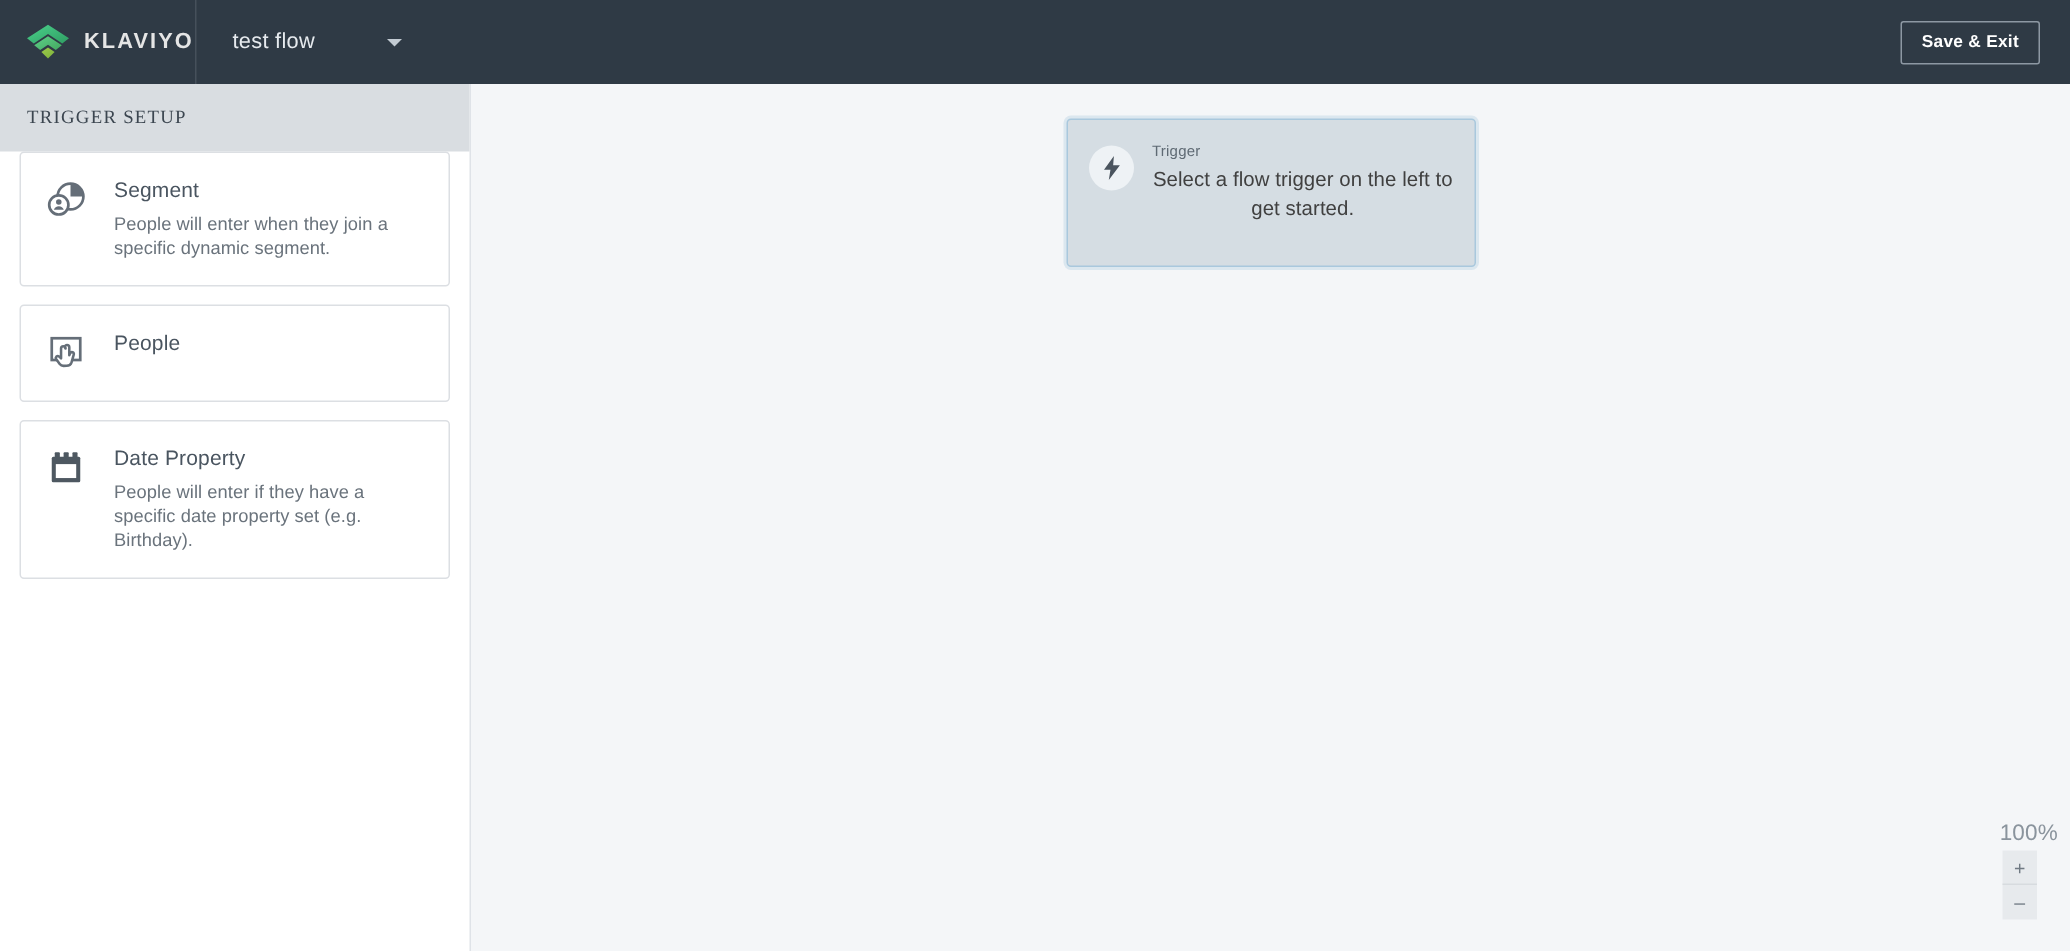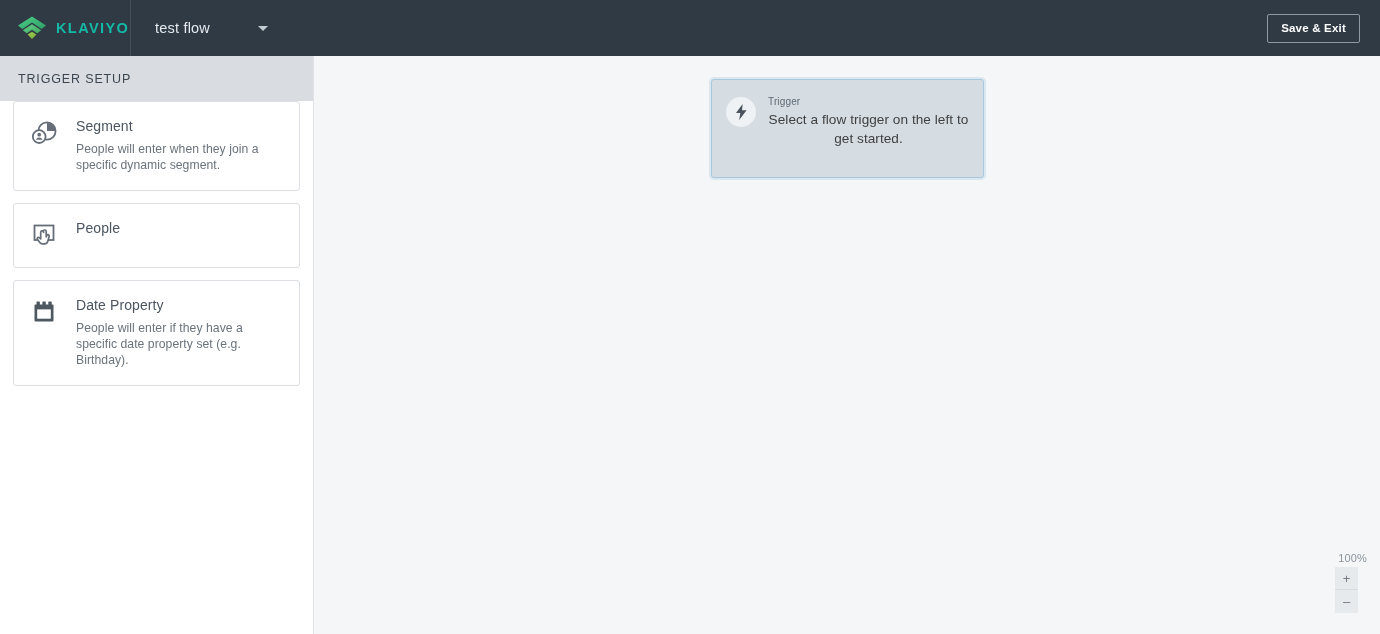--- a/index.html
+++ b/index.html
@@ -41,21 +41,21 @@
   }
 
   .brand-logo {
     width: 30px;
     height: 24px;
     margin-right: 9px;
     flex: none;
   }
 
   .brand-name {
-    color: #14b8a6;
+    color: #e5e5e5;
     font-size: 14.5px;
     font-weight: bold;
     letter-spacing: 1.4px;
   }
 
   .flow-name-wrap {
     display: flex;
     align-items: center;
     padding-left: 24px;
     height: 56px;
@@ -122,20 +122,21 @@
     background: #d9dde1;
     display: flex;
     align-items: center;
     padding-left: 18px;
   }
 
   .sidebar-header-title {
     font-size: 12.5px;
     letter-spacing: 0.85px;
     color: #3c4650;
+    font-family: Liberation Serif, serif;
   }
 
   .sidebar-body { padding: 0 13px; }
 
   .sidebar-question {
     font-size: 13.5px;
     color: #44505c;
     margin: 21px 0 13px 5px;
     letter-spacing: 0.1px;
   }
@@ -233,21 +234,21 @@
     position: absolute;
     right: 22px;
     bottom: 21px;
     width: 23px;
     display: flex;
     flex-direction: column;
     align-items: center;
   }
 
   .zoom-level {
-    font-size: 11px;
+    font-size: 15px;
     color: #8a949d;
     margin-bottom: 3px;
     letter-spacing: 0.1px;
     margin-left: 12px;
   }
 
   .zoom-btn {
     width: 23px;
     height: 23px;
     background: #e7eaed;

